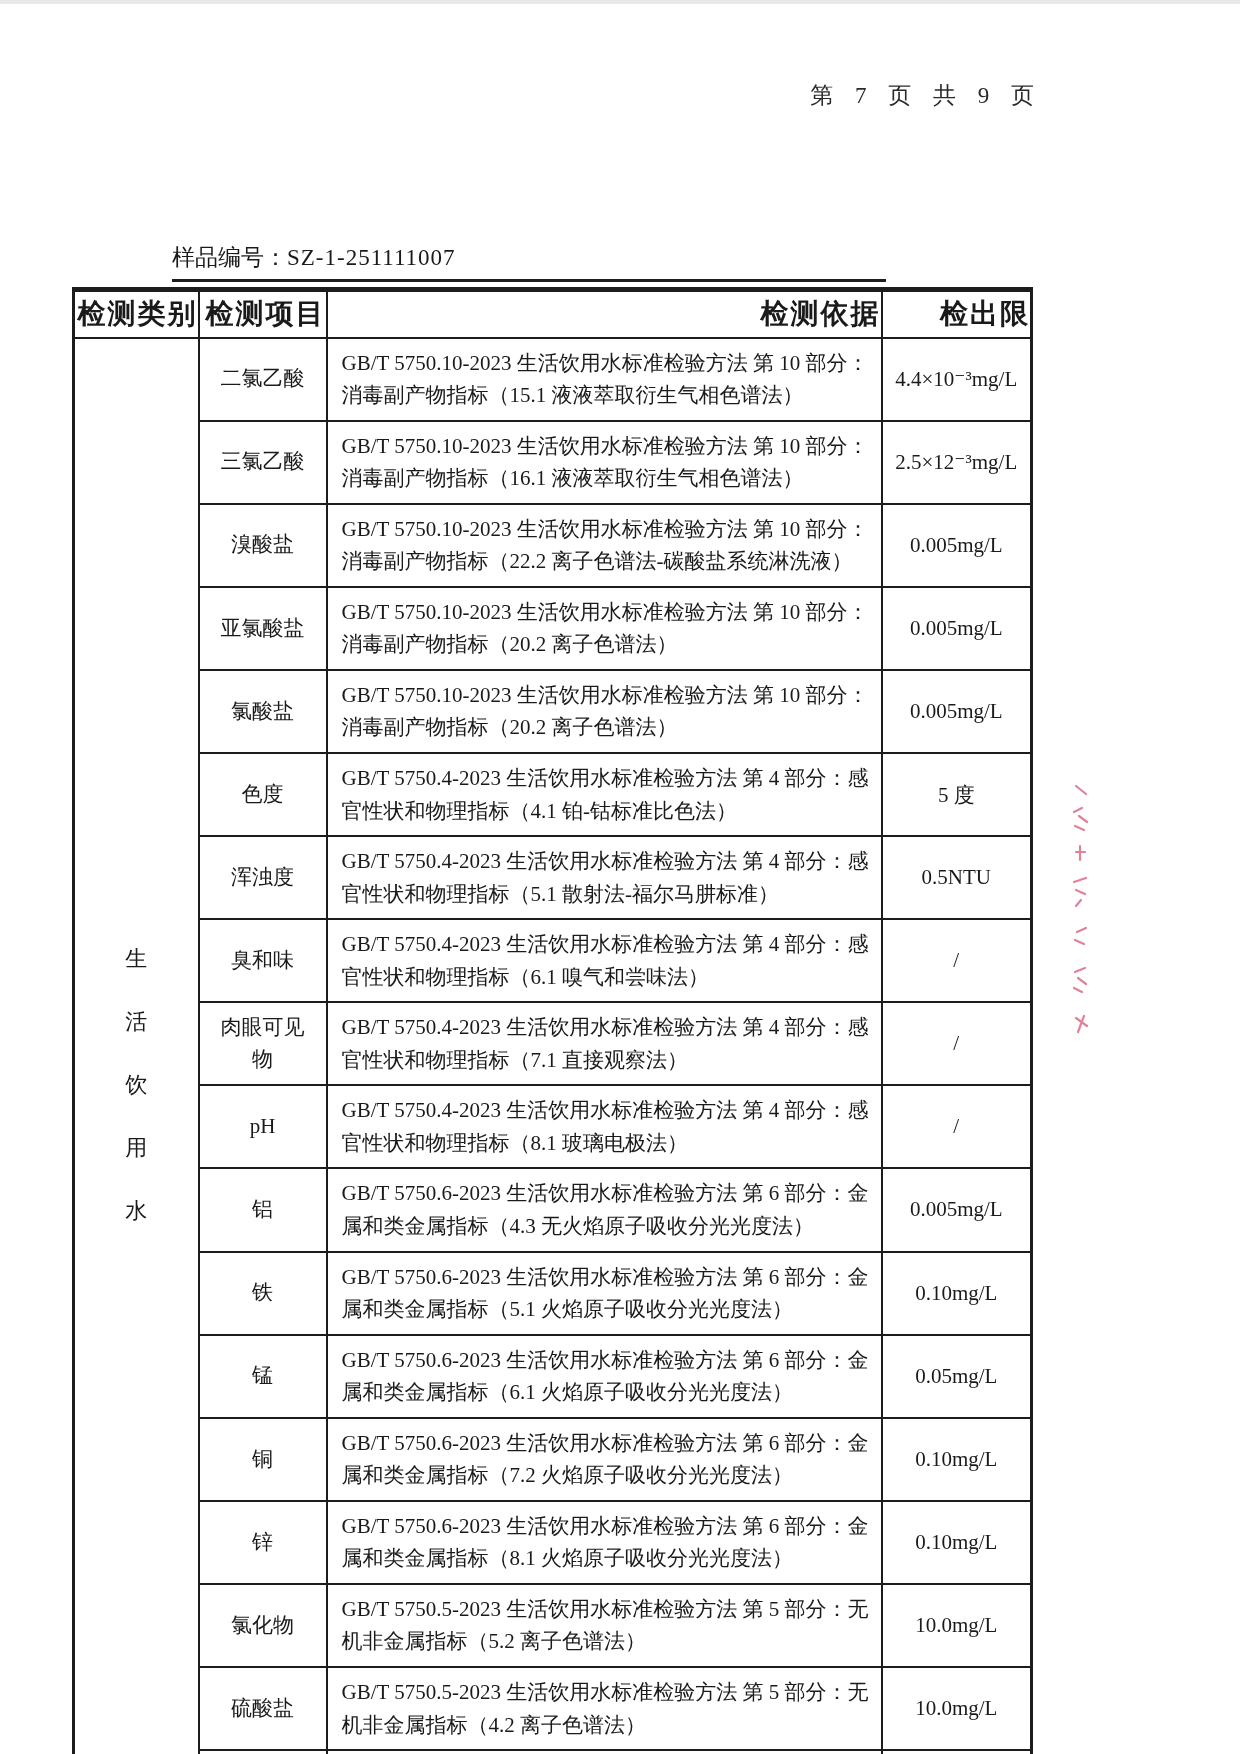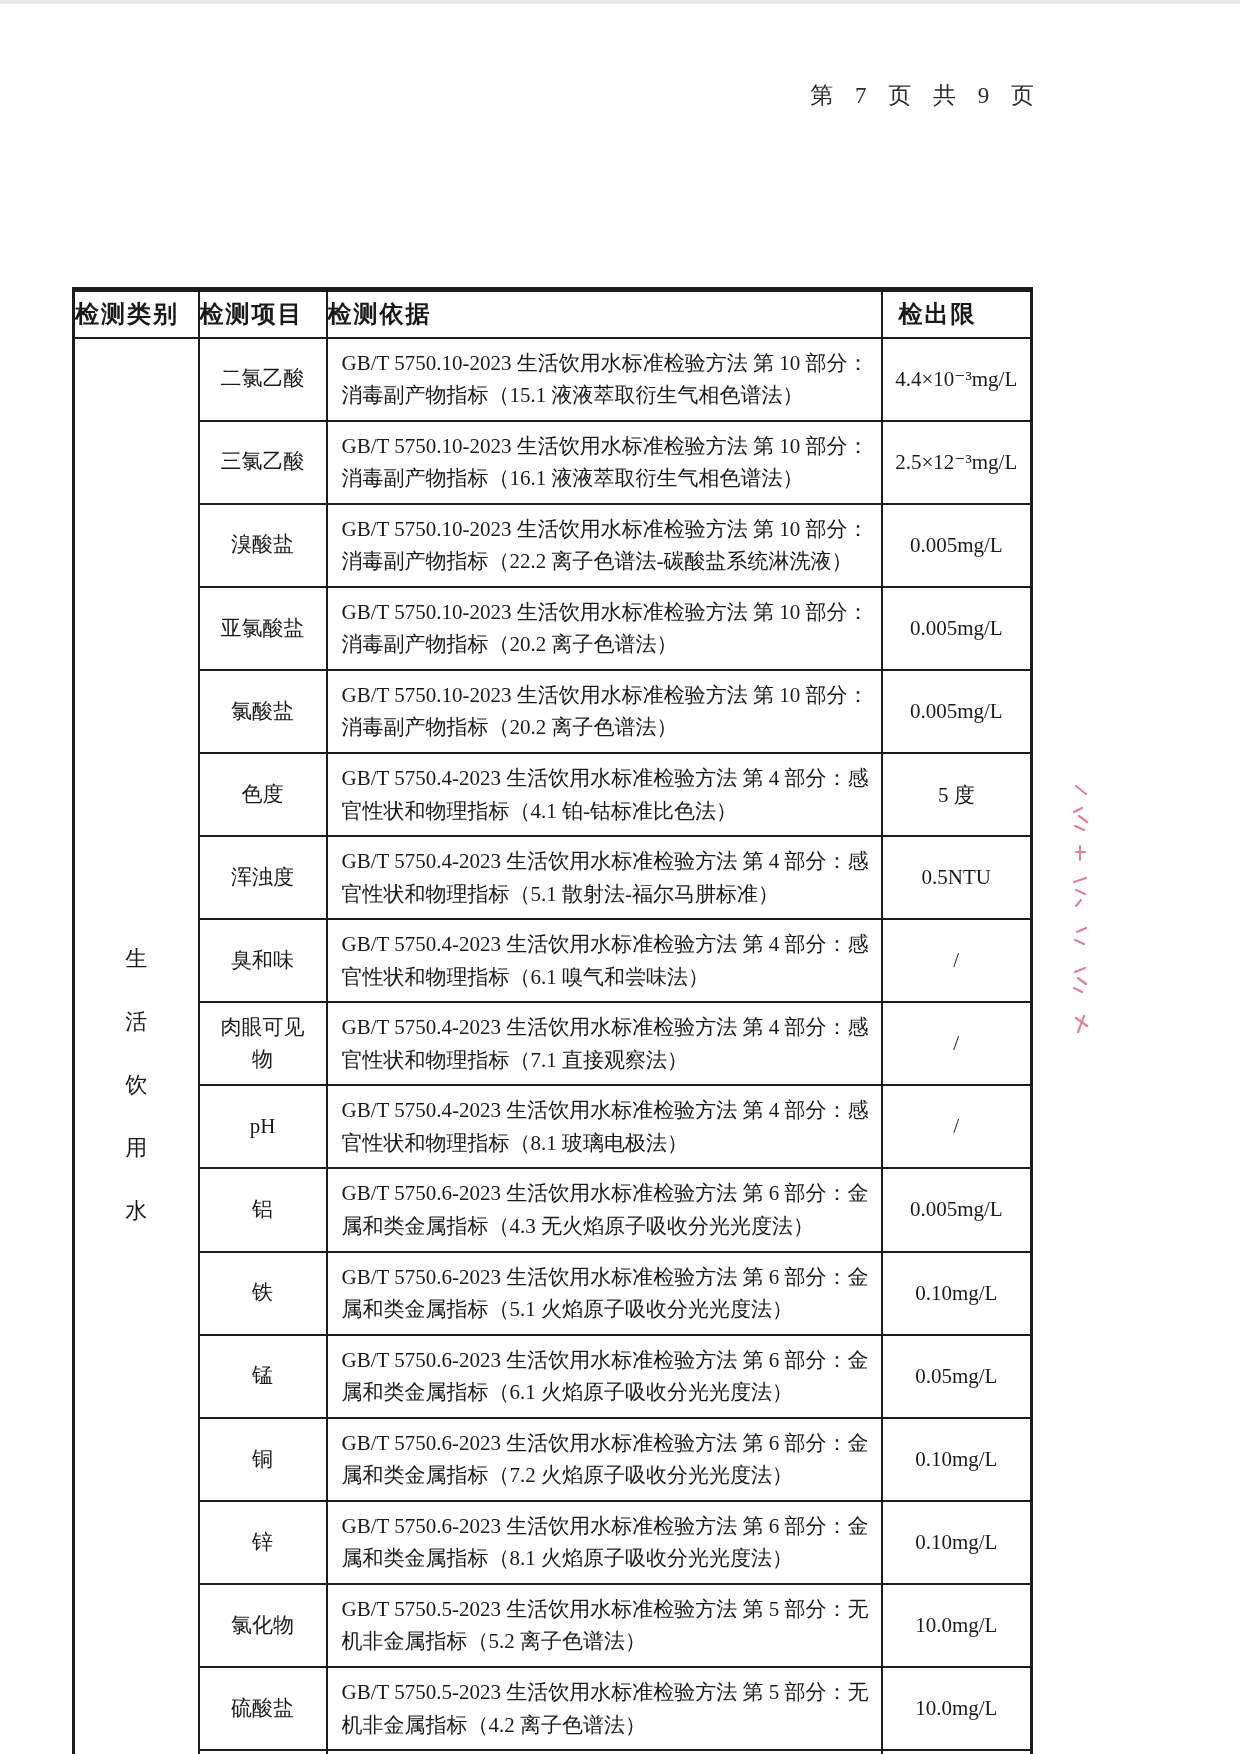--- a/index.html
+++ b/index.html
@@ -40,22 +40,22 @@
   table.test-table, table.test-table th, table.test-table td {
     border:2px solid #1c1c1c;
   }
   table.test-table { border-left-width:3px; border-right-width:3px;
     border-top-width:5px; border-bottom-width:5px; }
   th.col-category { width:125px; }
   th.col-item     { width:128px; }
   th.col-method   { width:555px; }
   th.col-limit    { width:150px;padding-left:16px; }
   table.test-table th {
-    height:48px; font-size:24px; font-weight:bold;
-    text-align:left; vertical-align:middle;
+    height:48px; font-size:28px; font-weight:bold;
+    text-align:right; vertical-align:middle;
     letter-spacing:2px;
   }
   table.test-table td {
     font-size:21px; vertical-align:middle;
   }
   td.category-cell {
     text-align:center; vertical-align:middle;
   }
   .category-stack {
     display:flex; flex-direction:column; align-items:center;
@@ -78,20 +78,23 @@
   }
 </style>
 </head>
 <body>
 
 <div class="page">
 
   <div class="page-indicator">第 7 页 共 9 页</div>
 
 
+  <div class="sample-line">
+    <span>样品编号：</span><span class="val">SZ-1-251111007</span>
+  </div>
 
   <table class="test-table">
     <thead>
       <tr>
         <th class="col-category">检测类别</th>
         <th class="col-item">检测项目</th>
         <th class="col-method">检测依据</th>
         <th class="col-limit">检出限</th>
       </tr>
     </thead>

